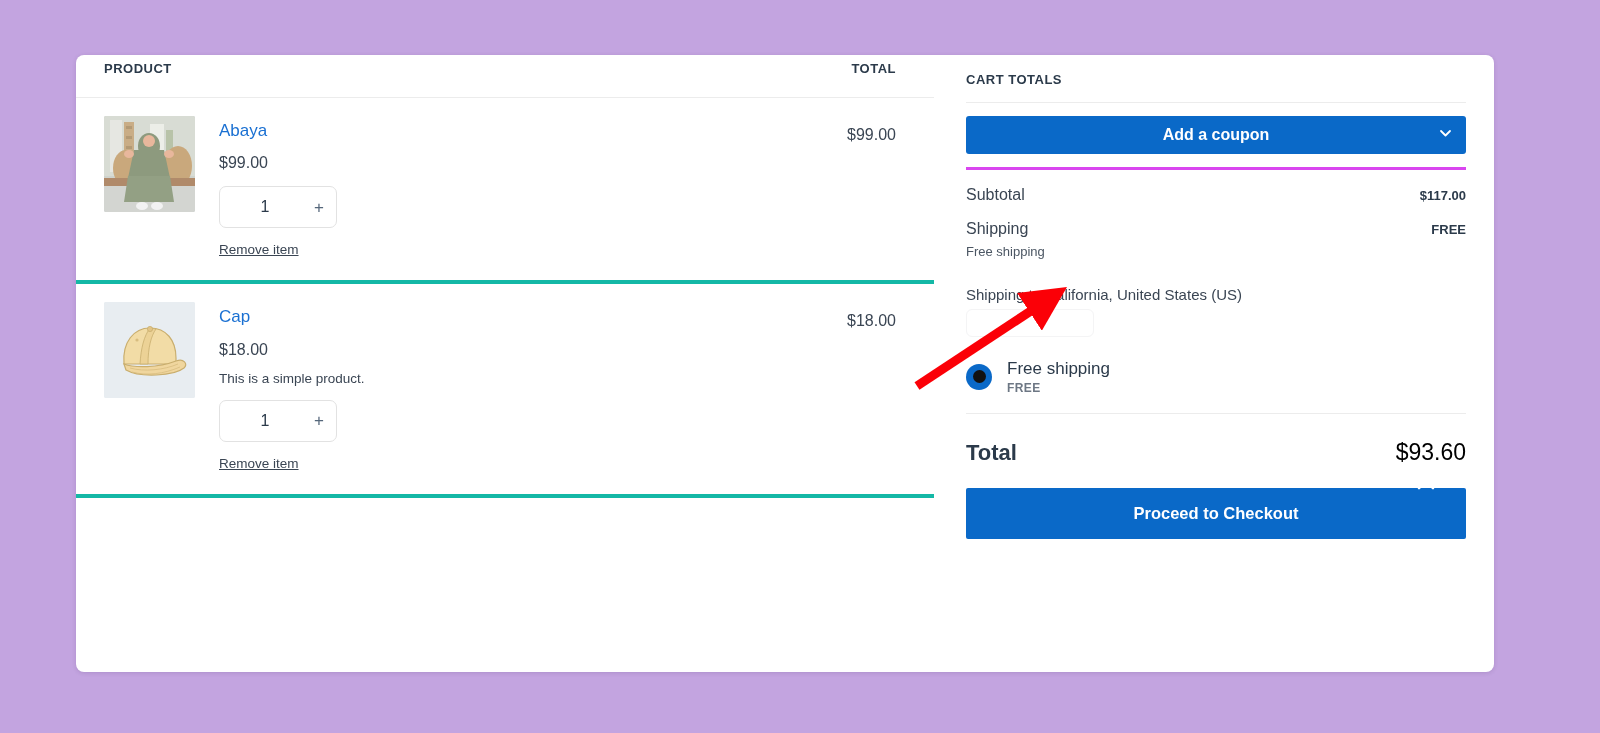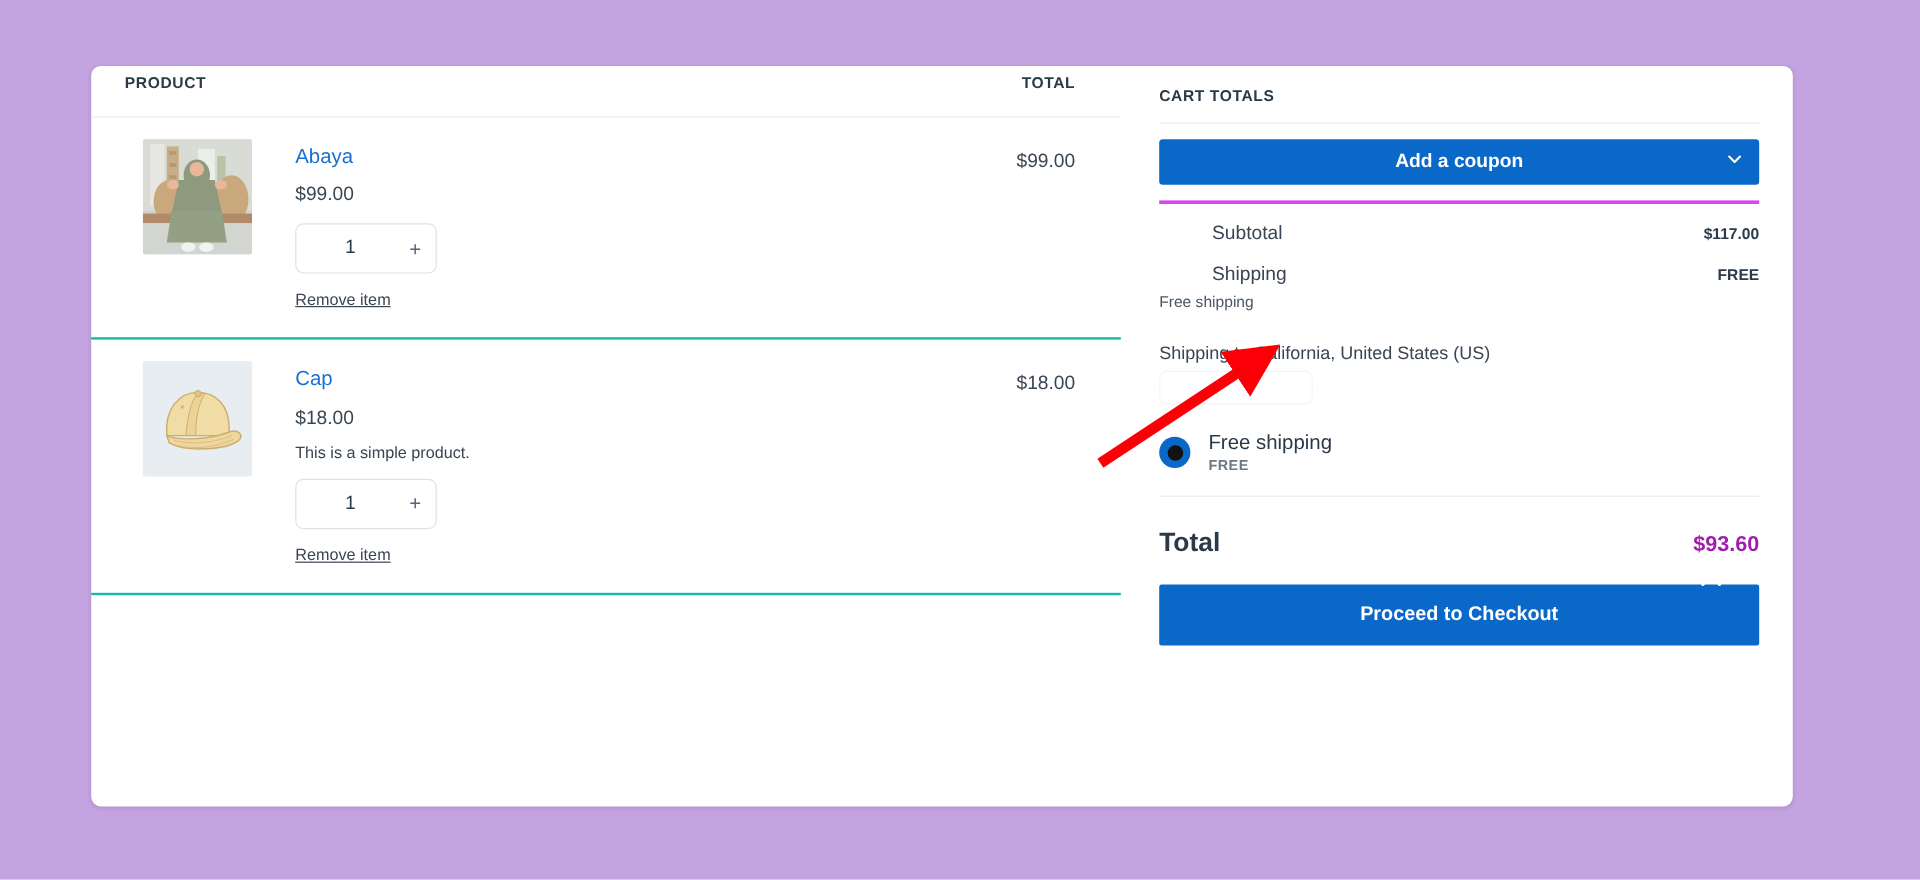--- a/index.html
+++ b/index.html
@@ -58,24 +58,23 @@
     font-size: 13px;
     font-weight: bold;
     letter-spacing: .5px;
     color: #2b3a4a;
   }
 
   .cart-rows { padding: 0 0 0 0; }
 
   .cart-row {
     display: flex;
-    padding: 18px 38px 22px 43px;
-    border-bottom: 2px solid #14b8a6;
+    padding: 18px 38px 22px 28px;
+    border-bottom: 4px solid #14b8a6;
     position: relative;
-    gap: 12px;
   }
 
   .thumb {
     width: 91px;
     height: 96px;
     flex: 0 0 91px;
     border-radius: 2px;
     overflow: hidden;
     background: #e8edf1;
     position: relative;
@@ -191,21 +190,20 @@
     right: 12px;
     top: 50%;
     transform: translateY(-50%);
     display: block;
   }
 
   .line {
     display: flex;
     align-items: baseline;
     padding: 16px 0 0 0;
-    margin-left: 44px;
   }
   .line-label { font-size: 16px; color: #3a4553; }
   .line-value { margin-left: auto; font-size: 13px; font-weight: bold; color: #2b3a4a; }
   .line-value.green { color: #2bb24c; }
 
   .chip-row { padding: 8px 0 0 24px; }
   .chip {
     display: inline-flex;
     align-items: center;
     height: 24px;
@@ -268,21 +266,21 @@
   .ship-option .opt-text { margin-left: 15px; }
   .opt-title { font-size: 17px; color: #2b3a4a; line-height: 1.15; }
   .opt-sub { font-size: 12px; font-weight: bold; color: #6d7784; letter-spacing: .4px; margin-top: 2px; }
 
   .total-line {
     display: flex;
     align-items: baseline;
     padding: 25px 0 22px 0;
   }
   .total-line .t-label { font-size: 22px; font-weight: bold; color: #2b3a4a; }
-  .total-line .t-value { margin-left: auto; font-size: 18px; font-weight: bold; color: #a21caf; }
+  .total-line .t-value { margin-left: auto; font-size: 23px; font-weight: normal; color: #000000; }
 
   .checkout-wrap { position: relative; }
   .checkout-btn {
     width: 100%;
     height: 51px;
     background: #0a69c8;
     border: none;
     border-radius: 2px;
     color: #fff;
     font-family: inherit;

